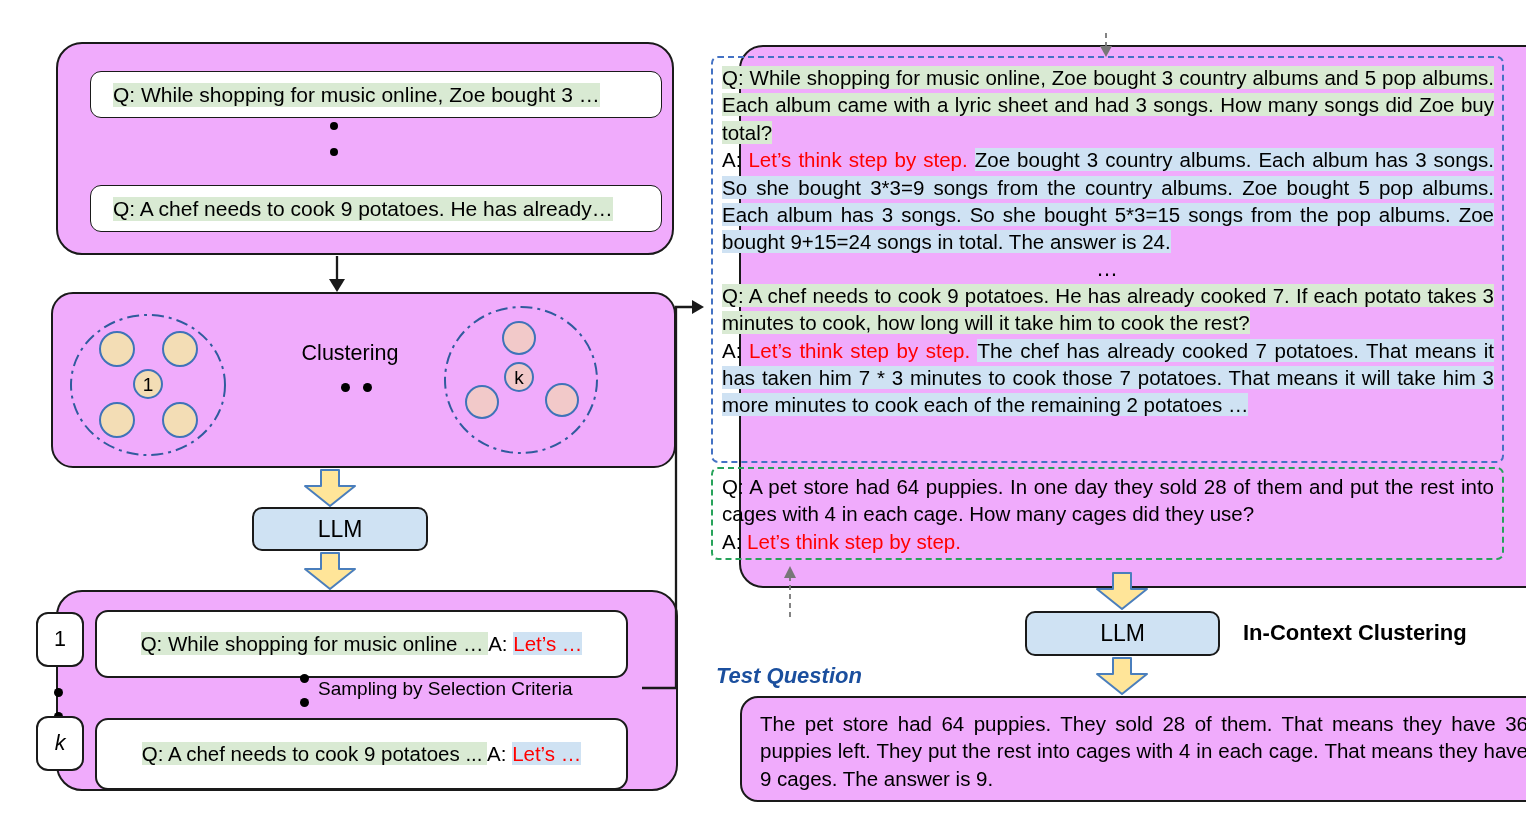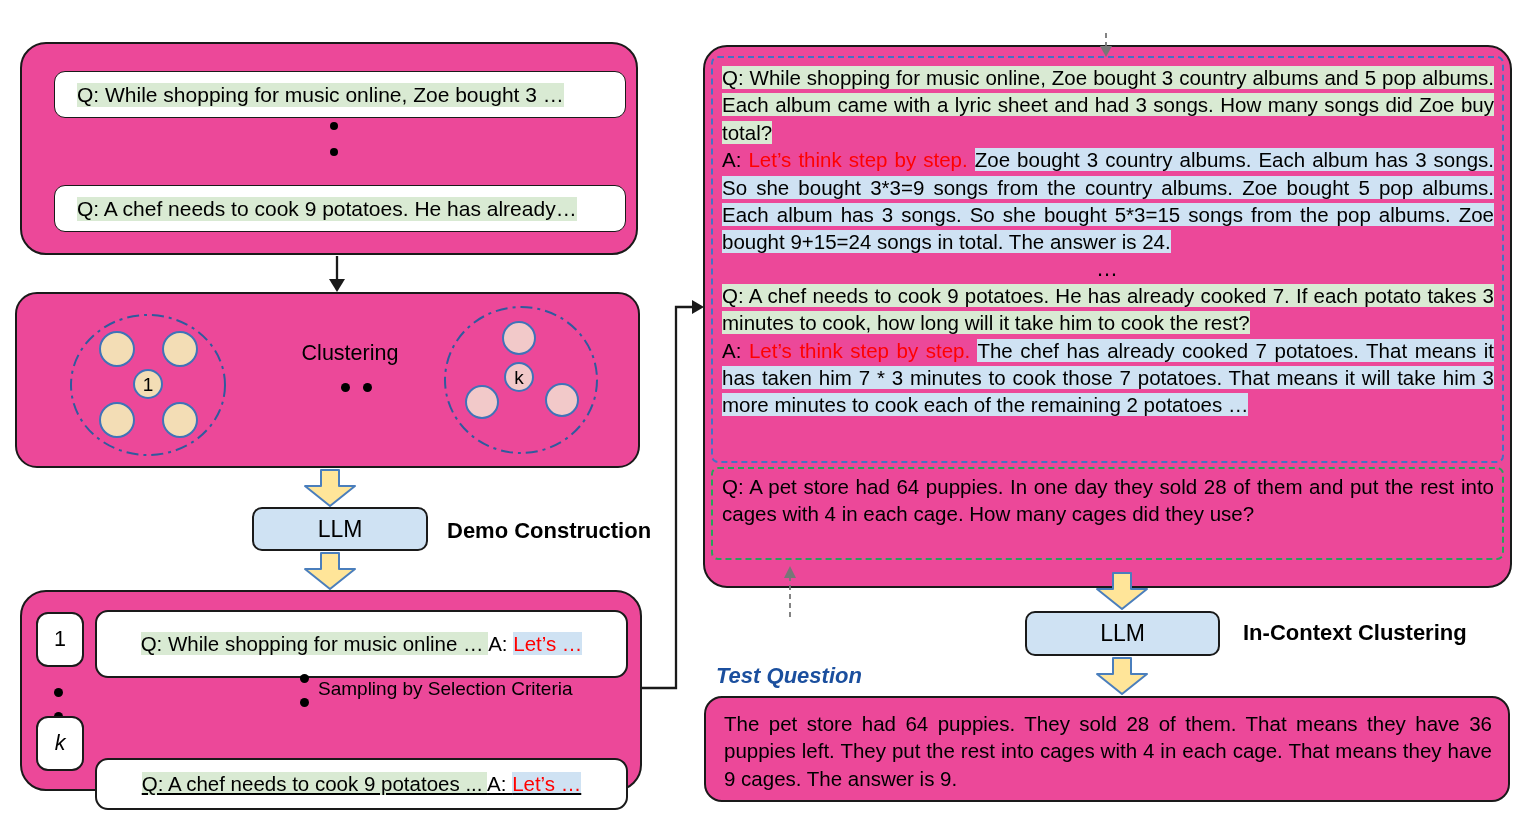--- a/index.html
+++ b/index.html
@@ -15,21 +15,21 @@
     --llm-fill:#cfe2f3;
     --tan-fill:#f3ddb5;
     --pink-fill:#f2c9c9;
     --ellipse-blue:#2f5b9d;
     --gray-dash:#777777;
   }
   *{margin:0;padding:0;box-sizing:border-box;}
   body{font-family:"Liberation Sans", sans-serif; background:#ffffff;}
   #canvas{position:relative;width:1526px;height:827px;background:#fff;overflow:hidden;}
 
-  .box{position:absolute;background:#ec4899;border:2.2px solid var(--ink);}
+  .box{position:absolute;background:#f0abfc;border:2.2px solid var(--ink);margin-left:36px;}
   .round-lg{border-radius:26px;}
 
   .q-item{position:absolute;border:1.9px solid var(--ink);border-radius:11px;background:#fff;
           display:flex;align-items:center;padding-left:22px;font-size:21px;color:#000;}
   .dot{position:absolute;width:8px;height:8px;border-radius:50%;background:#000;}
   .dot-lg{width:9px;height:9px;}
 
   .label-plain{position:absolute;color:#000;}
   .label-bold{position:absolute;font-weight:bold;color:#000;}
   .label-blue{position:absolute;font-weight:bold;font-style:italic;color:var(--title-blue);margin-top:43px;}
@@ -109,21 +109,20 @@
     <text class="cluster-num" x="77" y="80" text-anchor="middle">k</text>
   </svg>
 
   <svg style="left:304px;top:469px;" width="52" height="38" viewBox="0 0 52 38">
     <polygon class="block-arrow-shape" points="17,1 35,1 35,17 51,17 26,37 1,17 17,17"></polygon>
   </svg>
 
   <div class="llm-box" style="left:252px;top:507px;width:176px;height:44px;">
     <span>LLM</span>
   </div>
-  <div class="label-bold" style="left:447px;top:518px;font-size:22px;">Demo Construction</div>
 
   <svg style="left:304px;top:552px;" width="52" height="38" viewBox="0 0 52 38">
     <polygon class="block-arrow-shape" points="17,1 35,1 35,17 51,17 26,37 1,17 17,17"></polygon>
   </svg>
 
   <div class="box round-lg" style="left:20px;top:590px;width:622px;height:201px;"></div>
 
   <div class="idx-box" style="left:36px;top:612px;width:48px;height:55px;">
     <span>1</span>
   </div>
@@ -133,41 +132,42 @@
 
   <div class="dot dot-lg" style="left:54px;top:688px;"></div>
   <div class="dot dot-lg" style="left:54px;top:712px;"></div>
   <div class="dot dot-lg" style="left:300px;top:674px;"></div>
   <div class="dot dot-lg" style="left:300px;top:698px;"></div>
   <div class="label-plain" style="left:318px;top:678px;font-size:19px;">Sampling by Selection Criteria</div>
 
   <div class="idx-box" style="left:36px;top:716px;width:48px;height:55px;font-style:italic;">
     <span>k</span>
   </div>
-  <div class="demo-row" style="left:95px;top:758px;width:533px;height:52px;text-decoration:underline;">
+  <div class="demo-row" style="left:95px;top:718px;width:533px;height:72px;">
     <span><span class="seg-green">Q: A chef needs to cook 9 potatoes ... </span><span class="seg-plain"> A: </span><span class="seg-redblue">Let’s …</span></span>
   </div>
 
   <div class="label-blue" style="left:703px;top:2px;width:809px;text-align:center;font-size:23px;">Auto Demos One by One</div>
 
   <div class="box" style="left:703px;top:45px;width:809px;height:543px;border-radius:24px;"></div>
 
   <div class="dashed-box dashed-blue" style="left:711px;top:56px;width:793px;height:407px;"></div>
 
   <div class="flow" style="left:722px;top:64px;width:772px;">
     <p><span class="seg-green">Q: While shopping for music online, Zoe bought 3 country albums and 5 pop albums. Each album came with a lyric sheet and had 3 songs. How many songs did Zoe buy total?</span></p>
     <p><span class="seg-plain">A: </span><span class="seg-red">Let’s think step by step.</span><span class="seg-plain"> </span><span class="seg-blue">Zoe bought 3 country albums. Each album has 3 songs. So she bought 3*3=9 songs from the country albums. Zoe bought 5 pop albums. Each album has 3 songs. So she bought 5*3=15 songs from the pop albums. Zoe bought 9+15=24 songs in total. The answer is 24.</span></p>
     <div class="ellipsis-row">…</div>
     <p><span class="seg-green">Q: A chef needs to cook 9 potatoes. He has already cooked 7. If each potato takes 3 minutes to cook, how long will it take him to cook the rest?</span></p>
     <p><span class="seg-plain">A: </span><span class="seg-red">Let’s think step by step.</span><span class="seg-plain"> </span><span class="seg-blue">The chef has already cooked 7 potatoes. That means it has taken him 7 * 3 minutes to cook those 7 potatoes. That means it will take him 3 more minutes to cook each of the remaining 2 potatoes …</span></p>
   </div>
 
   <div class="dashed-box dashed-green" style="left:711px;top:467px;width:793px;height:93px;"></div>
   <div class="flow" style="left:722px;top:473px;width:772px;">
     <p><span class="seg-plain">Q: A pet store had 64 puppies. In one day they sold 28 of them and put the rest into cages with 4 in each cage. How many cages did they use?</span></p>
+    <p><span class="seg-plain">A: </span><span class="seg-red">Let’s think step by step.</span></p>
   </div>
 
   <div class="label-blue" style="left:716px;top:620px;font-size:22px;">Test Question</div>
 
   <svg style="left:1096px;top:572px;" width="52" height="38" viewBox="0 0 52 38">
     <polygon class="block-arrow-shape" points="17,1 35,1 35,17 51,17 26,37 1,17 17,17"></polygon>
   </svg>
 
   <div class="llm-box" style="left:1025px;top:611px;width:195px;height:45px;">
     <span>LLM</span>

